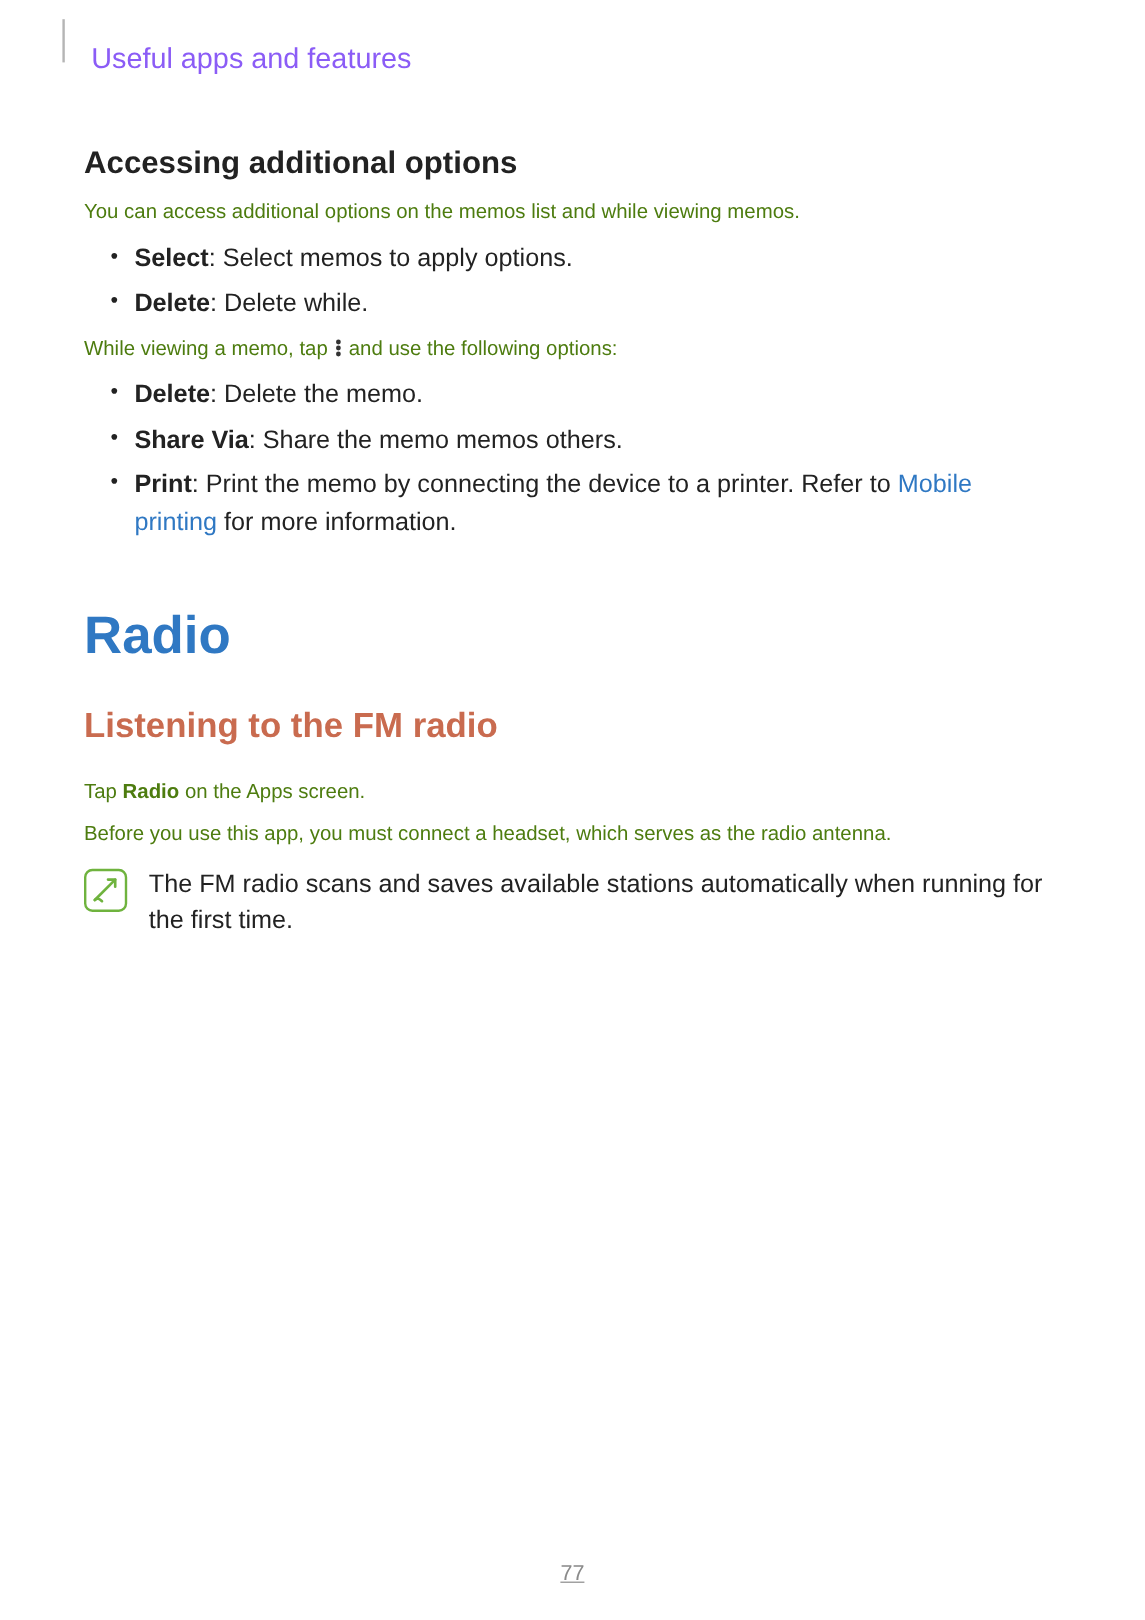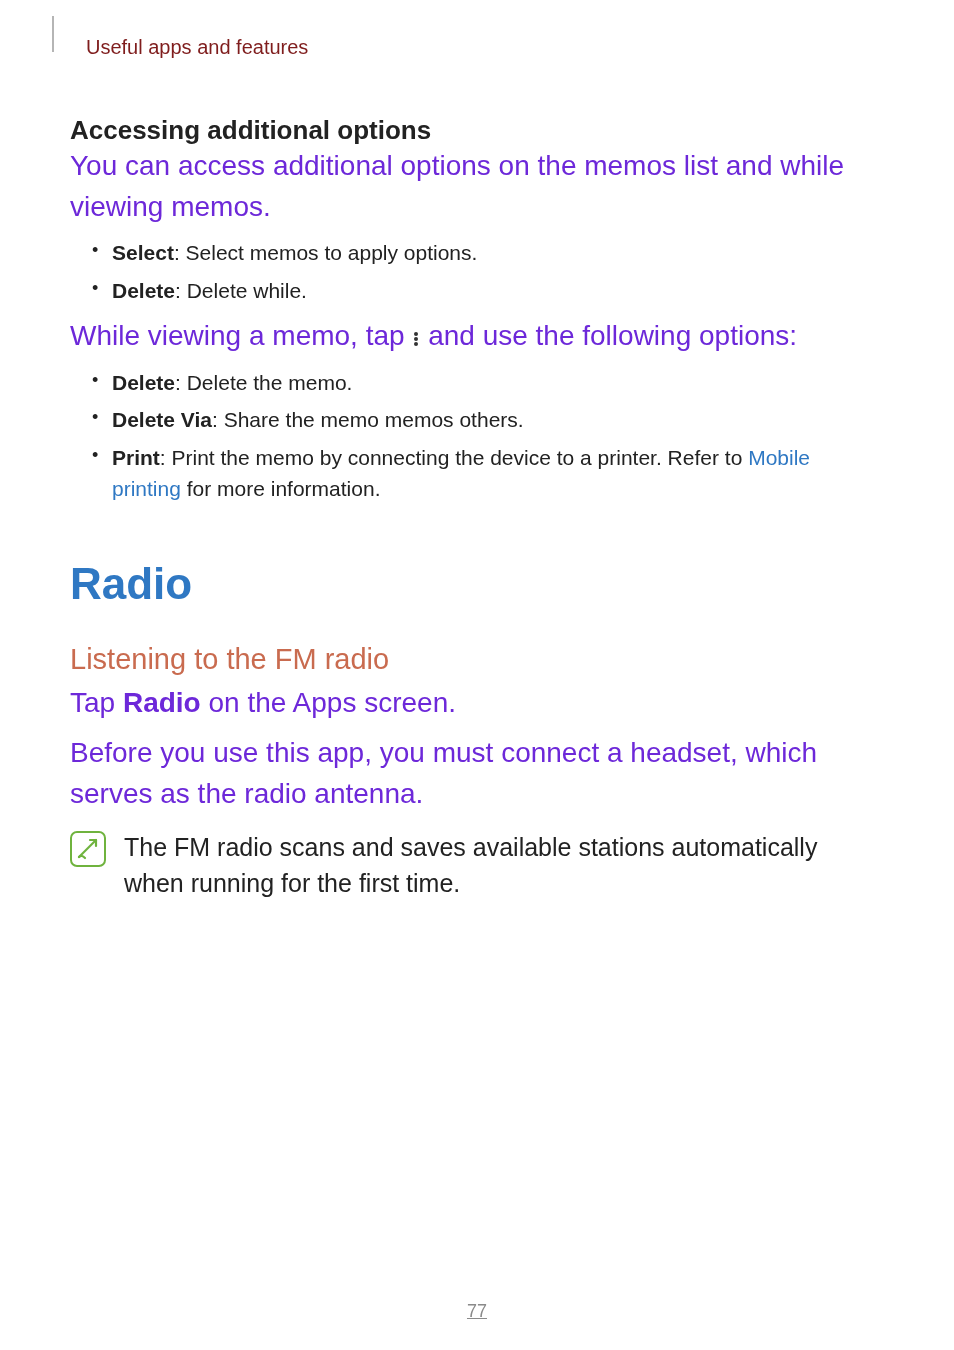--- a/index.html
+++ b/index.html
@@ -1,33 +1,33 @@
 <!DOCTYPE html>
 <html><head>
 <meta charset="utf-8">
 <style>
   * { box-sizing: border-box; margin: 0; padding: 0; }
   html, body { width: 954px; height: 1350px; background: #fff; font-family: "Segoe UI", "Helvetica Neue", Arial, sans-serif; color: #222; }
   .page { position: relative; width: 954px; height: 1350px; padding: 32px 70px 0 70px; }
   .header-line { position: absolute; left: 52px; top: 16px; width: 2px; height: 36px; background: #b5b5b5; }
-  .breadcrumb { color: #7f1d1d; font-size: 20px; margin-left: 16px; margin-top: 4px; margin-bottom: 56px; }
-  .h3 { font-size: 26px; font-weight: 700; color: #222; }
-  .para { font-size: 28px; line-height: 1.45; margin-bottom: 10px; color: #6d28d9; }
+  .breadcrumb { color: #8b5cf6; font-size: 24px; margin-left: 6px; margin-top: 4px; margin-bottom: 56px; }
+  .h3 { font-size: 26px; font-weight: 700; color: #222; margin-bottom: 14px; }
+  .para { font-size: 17px; line-height: 1.45; margin-bottom: 10px; color: #4d7c0f; }
   .more-icon { display: inline-block; vertical-align: -2px; width: 8px; text-align: center; }
   .more-icon .dot { display: block; width: 4px; height: 4px; background: #333; border-radius: 50%; margin: 1px auto; }
   ul.bullets { list-style: none; margin: 6px 0 10px 0; padding: 0; }
   ul.bullets li { position: relative; padding-left: 42px; font-size: 21px; line-height: 1.5; margin-bottom: 6px; }
   ul.bullets li::before { content: "•"; position: absolute; left: 22px; top: 0; font-size: 18px; color: #222; }
   .bold { font-weight: 700; }
   .h1 { font-size: 44px; font-weight: 700; color: #2f78c3; margin-top: 54px; margin-bottom: 34px; }
-  .h2 { font-size: 29px; font-weight: 400; color: #c96b4f; margin-bottom: 7px; }
+  .h2 { font-size: 29px; font-weight: 700; color: #c96b4f; margin-bottom: 26px; }
   .info-row { display: flex; align-items: flex-start; gap: 18px; margin-top: 14px; }
   .info-icon { flex: 0 0 auto; width: 36px; height: 36px; border: 2.5px solid #6fb33e; border-radius: 7px; display: flex; align-items: center; justify-content: center; margin-top: 2px; }
   .info-icon svg { width: 24px; height: 24px; }
-  .info-text { font-size: 25px; line-height: 1.45; }
+  .info-text { font-size: 21px; line-height: 1.45; }
   .link { color: #2f78c3; }
   .page-number { position: absolute; bottom: 28px; left: 0; right: 0; text-align: center; font-size: 18px; color: #8a8a8a; text-decoration: underline; }
 </style>
 </head>
 <body>
 
 <div class="page">
   <div class="header-line"></div>
   <div class="breadcrumb">Useful apps and features</div>
 
@@ -39,21 +39,21 @@
     <li><span class="bold">Select</span><span>: Select memos to apply options.</span></li>
     <li><span class="bold">Delete</span><span>: Delete while.</span></li>
   </ul>
 
   <p class="para">
     <span>While viewing a memo, tap </span><span class="more-icon"><span class="dot"></span><span class="dot"></span><span class="dot"></span></span><span> and use the following options:</span>
   </p>
 
   <ul class="bullets">
     <li><span class="bold">Delete</span><span>: Delete the memo.</span></li>
-    <li><span class="bold">Delete Via</span><span>: Share the memo memos others.</span></li>
+    <li><span class="bold">Share Via</span><span>: Share the memo memos others.</span></li>
     <li><span class="bold">Print</span><span>: Print the memo by connecting the device to a printer. Refer to </span><span class="link">Mobile printing</span><span> for more information.</span></li>
   </ul>
 
   <div class="h1">Radio</div>
   <div class="h2">Listening to the FM radio</div>
 
   <p class="para">
     <span>Tap </span><span class="bold">Radio</span><span> on the Apps screen.</span>
   </p>
   <p class="para">Before you use this app, you must connect a headset, which serves as the radio antenna.</p>

